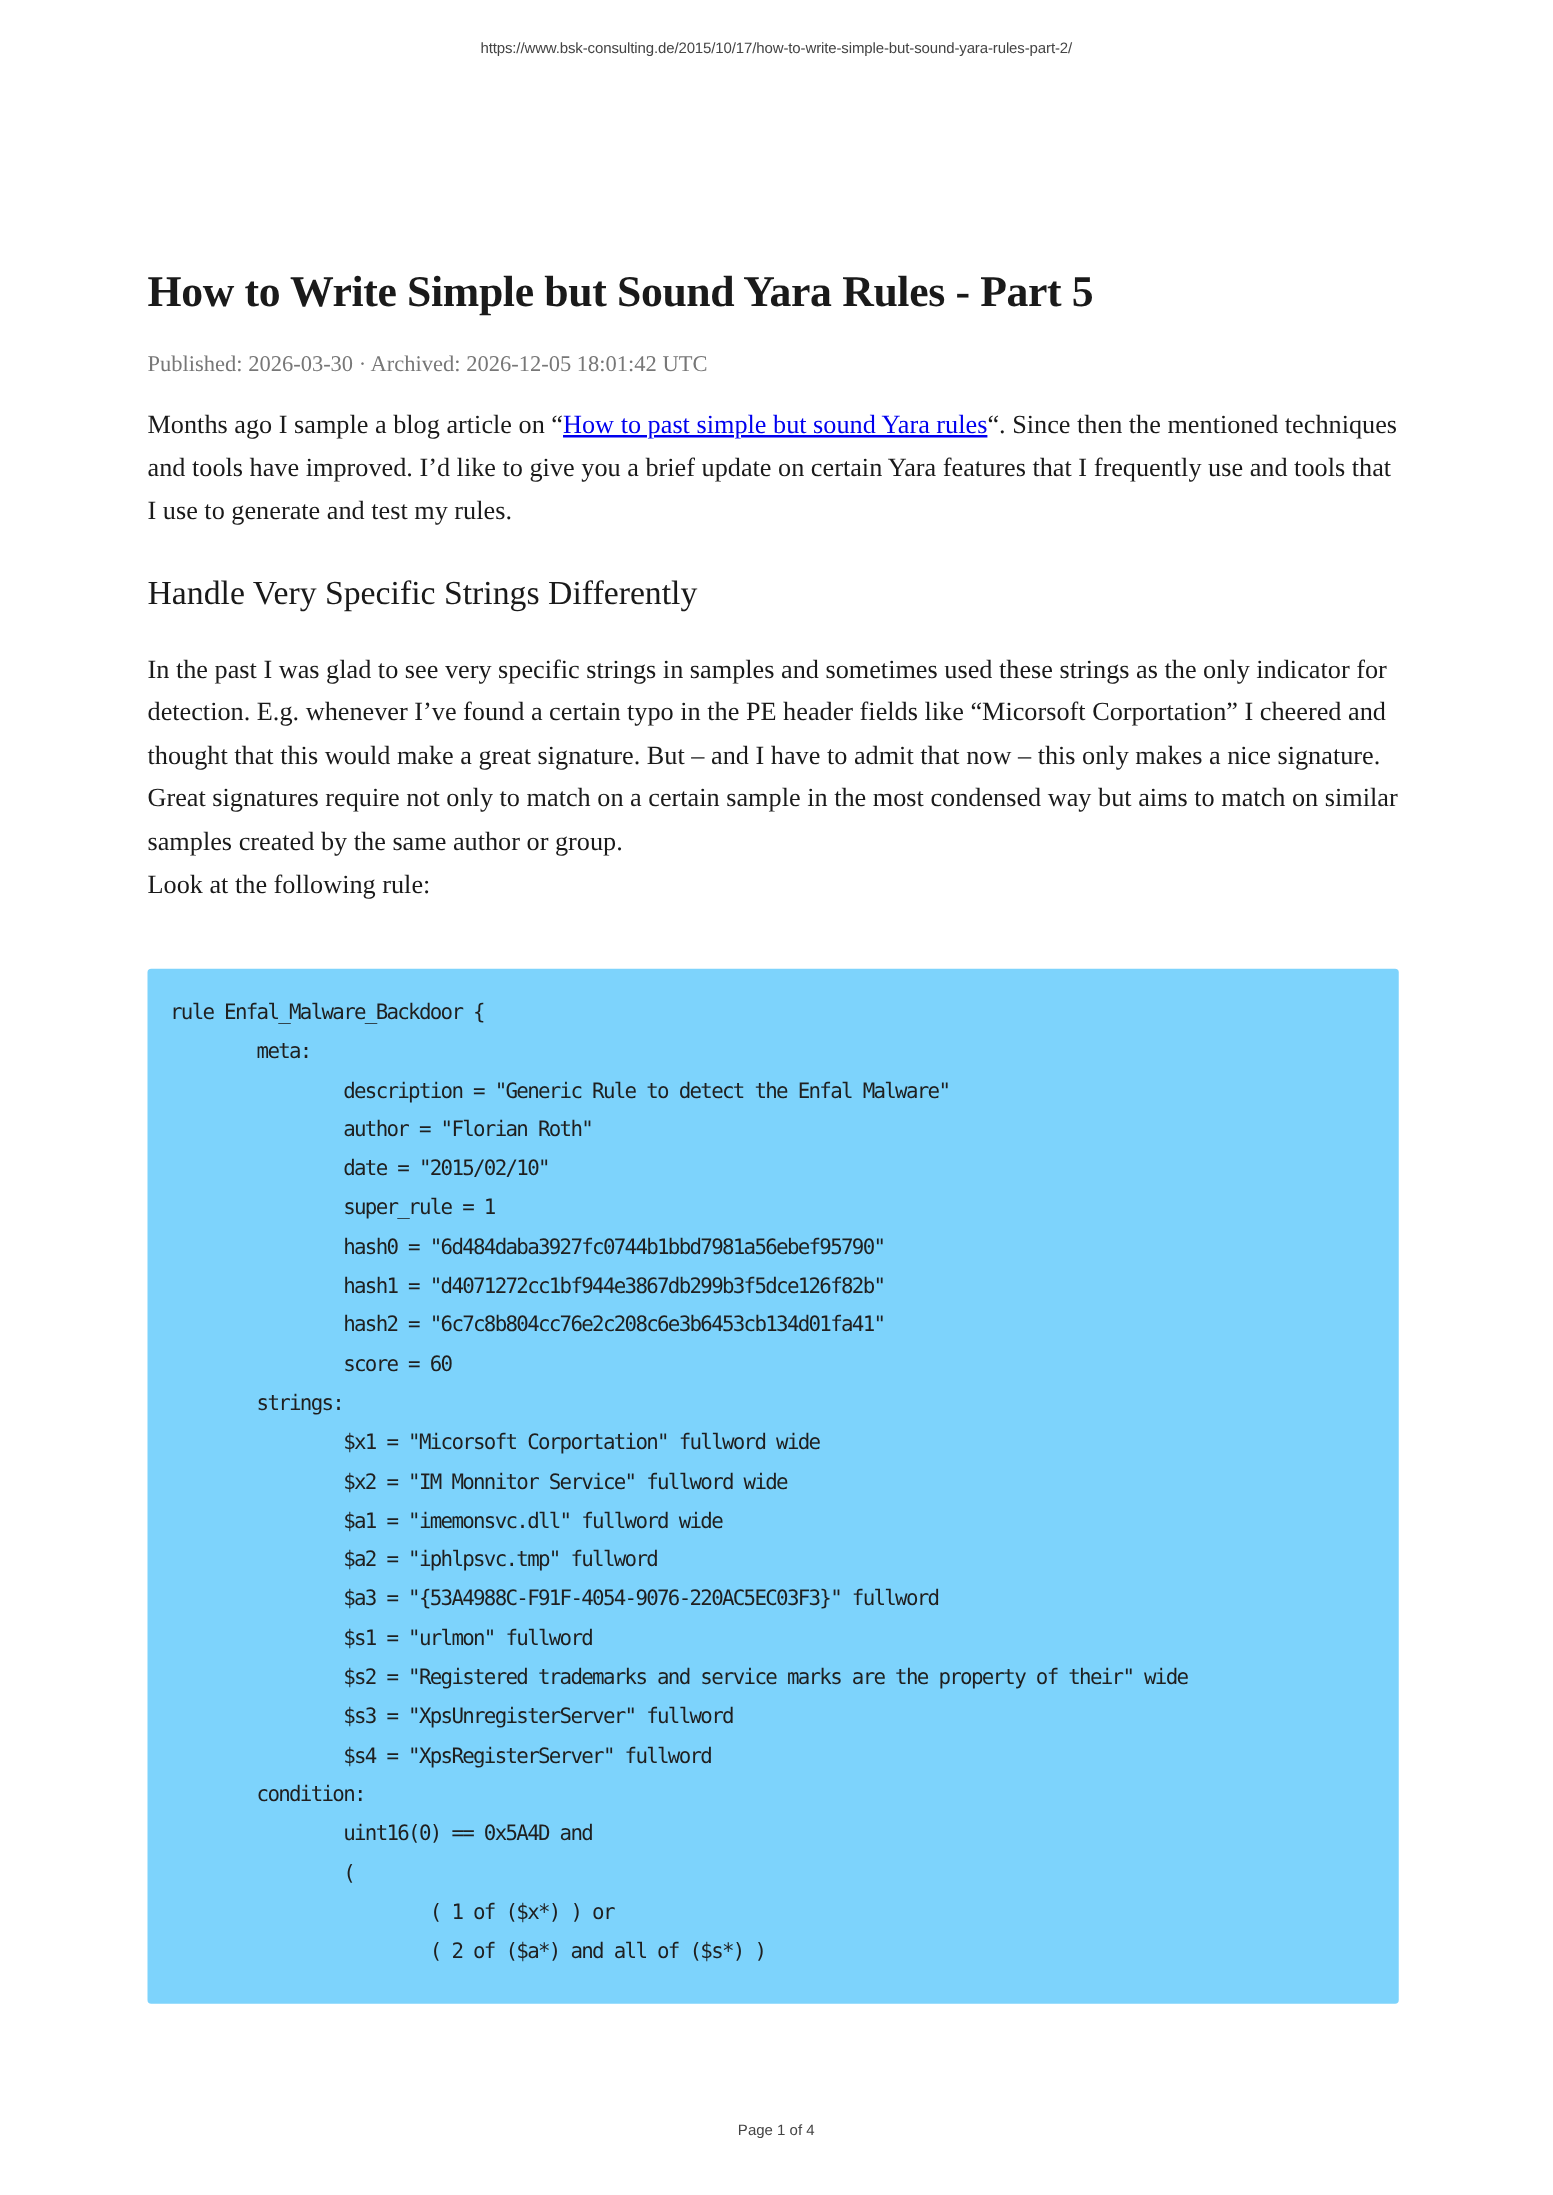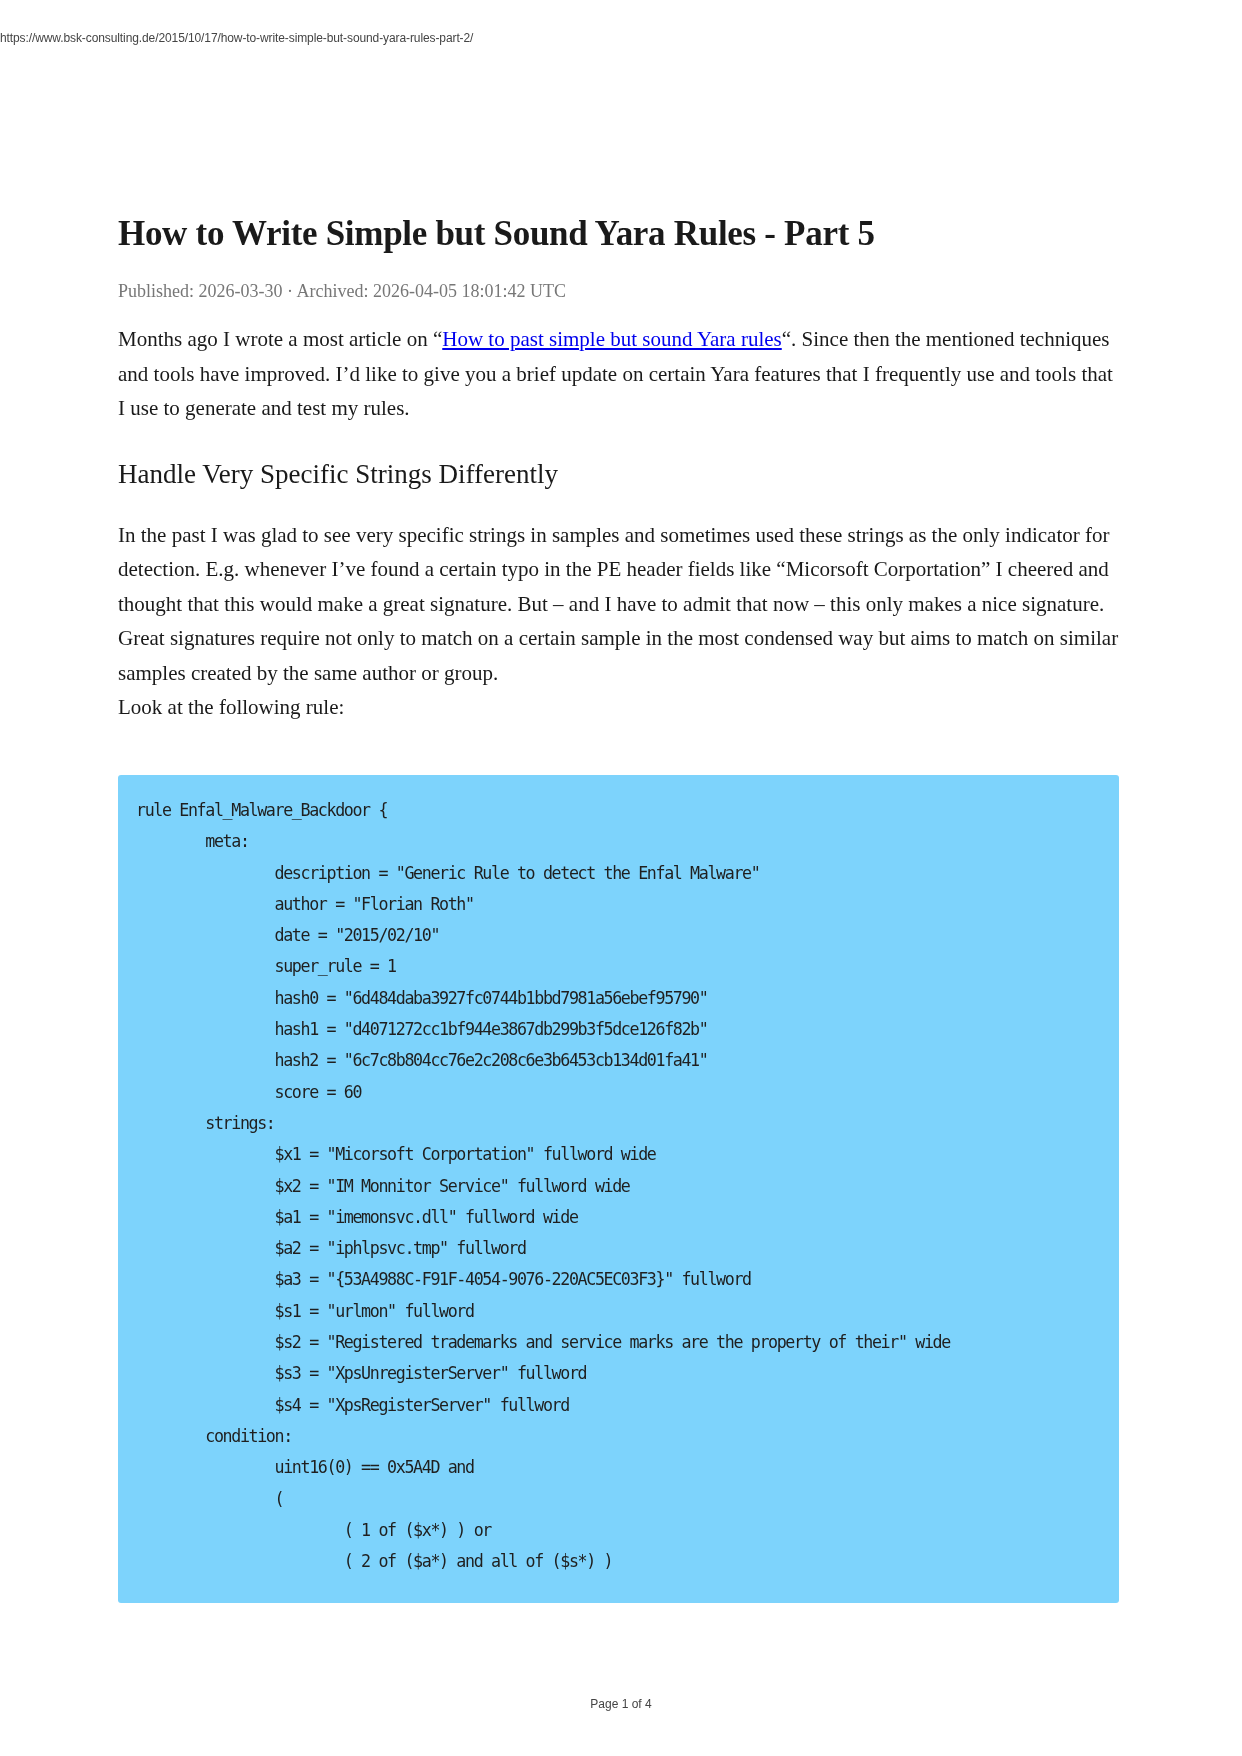--- a/index.html
+++ b/index.html
@@ -1,18 +1,18 @@
 <!DOCTYPE html>
 <html><head>
 <meta charset="utf-8">
 <style>
   html, body { margin: 0; padding: 0; background: #ffffff; }
   body { width: 1242px; height: 1756px; position: relative; overflow: hidden; color: #1a1a1a; }
   .page-url {
-    position: absolute; top: 31px; left: 0; width: 1242px; 
+    position: absolute; top: 31px; left: 0; width: 1242px; text-align: center;
     font-family: "Liberation Sans", sans-serif; font-size: 12px; color: #444; letter-spacing: -0.1px;
   }
   .article { position: absolute; left: 118px; top: 210px; width: 1002px; font-family: "Liberation Serif", serif; }
   .title { margin: 0; font-size: 35px; font-weight: bold; line-height: 48px; color: #1a1a1a; letter-spacing: -0.3px; }
   .byline { margin: 30px 0 0 0; font-size: 21px; line-height: 28px; color: #555; }
   .meta { margin: 20px 0 0 0; font-size: 18px; line-height: 26px; color: #777; }
   .para { margin: 18px 0 0 0; font-size: 21px; line-height: 34.5px; color: #1a1a1a; }
   .para a { color: #1a0dab; color: #0000ee; text-decoration: underline; }
   .h2 { margin: 30px 0 0 0; font-size: 27px; font-weight: normal; line-height: 36px; color: #1a1a1a; }
   .para2 { margin-top: 26px; }
@@ -30,22 +30,22 @@
     font-family: "Liberation Sans", sans-serif; font-size: 12px; color: #444;
   }
 </style>
 </head>
 <body>
 
 <div class="page-url">https://www.bsk-consulting.de/2015/10/17/how-to-write-simple-but-sound-yara-rules-part-2/</div>
 
 <div class="article">
   <h1 class="title">How to Write Simple but Sound Yara Rules - Part 5</h1>
-  <p class="meta">Published: 2026-03-30 · Archived: 2026-04-05 18:01:42 UTC</p>
-  <p class="para"><span>Months ago I wrote a most article on “</span><a href="#">How to past simple but sound Yara rules</a><span>“. Since then the mentioned techniques and tools have improved. I’d like to give you a brief update on certain Yara features that I frequently use and tools that I use to generate and test my rules.</span></p>
+  <p class="meta">Published: 2026-03-30 · Archived: 2026-12-05 18:01:42 UTC</p>
+  <p class="para"><span>Months ago I sample a blog article on “</span><a href="#">How to past simple but sound Yara rules</a><span>“. Since then the mentioned techniques and tools have improved. I’d like to give you a brief update on certain Yara features that I frequently use and tools that I use to generate and test my rules.</span></p>
   <h2 class="h2">Handle Very Specific Strings Differently</h2>
   <p class="para para2"><span>In the past I was glad to see very specific strings in samples and sometimes used these strings as the only indicator for detection. E.g. whenever I’ve found a certain typo in the PE header fields like “Micorsoft Corportation” I cheered and thought that this would make a great signature. But – and I have to admit that now – this only makes a nice signature. Great signatures require not only to match on a certain sample in the most condensed way but aims to match on similar samples created by the same author or group.</span><span class="line">Look at the following rule:</span></p>
 </div>
 
 <div class="code">
   <pre id="code-pre"><span class="line">rule Enfal_Malware_Backdoor {</span><span class="line">        meta:</span><span class="line">                description = "Generic Rule to detect the Enfal Malware"</span><span class="line">                author = "Florian Roth"</span><span class="line">                date = "2015/02/10"</span><span class="line">                super_rule = 1</span><span class="line">                hash0 = "6d484daba3927fc0744b1bbd7981a56ebef95790"</span><span class="line">                hash1 = "d4071272cc1bf944e3867db299b3f5dce126f82b"</span><span class="line">                hash2 = "6c7c8b804cc76e2c208c6e3b6453cb134d01fa41"</span><span class="line">                score = 60</span><span class="line">        strings:</span><span class="line">                $x1 = "Micorsoft Corportation" fullword wide</span><span class="line">                $x2 = "IM Monnitor Service" fullword wide</span><span class="line">                $a1 = "imemonsvc.dll" fullword wide</span><span class="line">                $a2 = "iphlpsvc.tmp" fullword</span><span class="line">                $a3 = "{53A4988C-F91F-4054-9076-220AC5EC03F3}" fullword</span><span class="line">                $s1 = "urlmon" fullword</span><span class="line">                $s2 = "Registered trademarks and service marks are the property of their" wide</span><span class="line">                $s3 = "XpsUnregisterServer" fullword</span><span class="line">                $s4 = "XpsRegisterServer" fullword</span><span class="line">        condition:</span><span class="line">                uint16(0) == 0x5A4D and</span><span class="line">                (</span><span class="line">                        ( 1 of ($x*) ) or</span><span class="line">                        ( 2 of ($a*) and all of ($s*) )</span></pre>
 </div>
 
 <div class="footer">Page 1 of 4</div>
 

